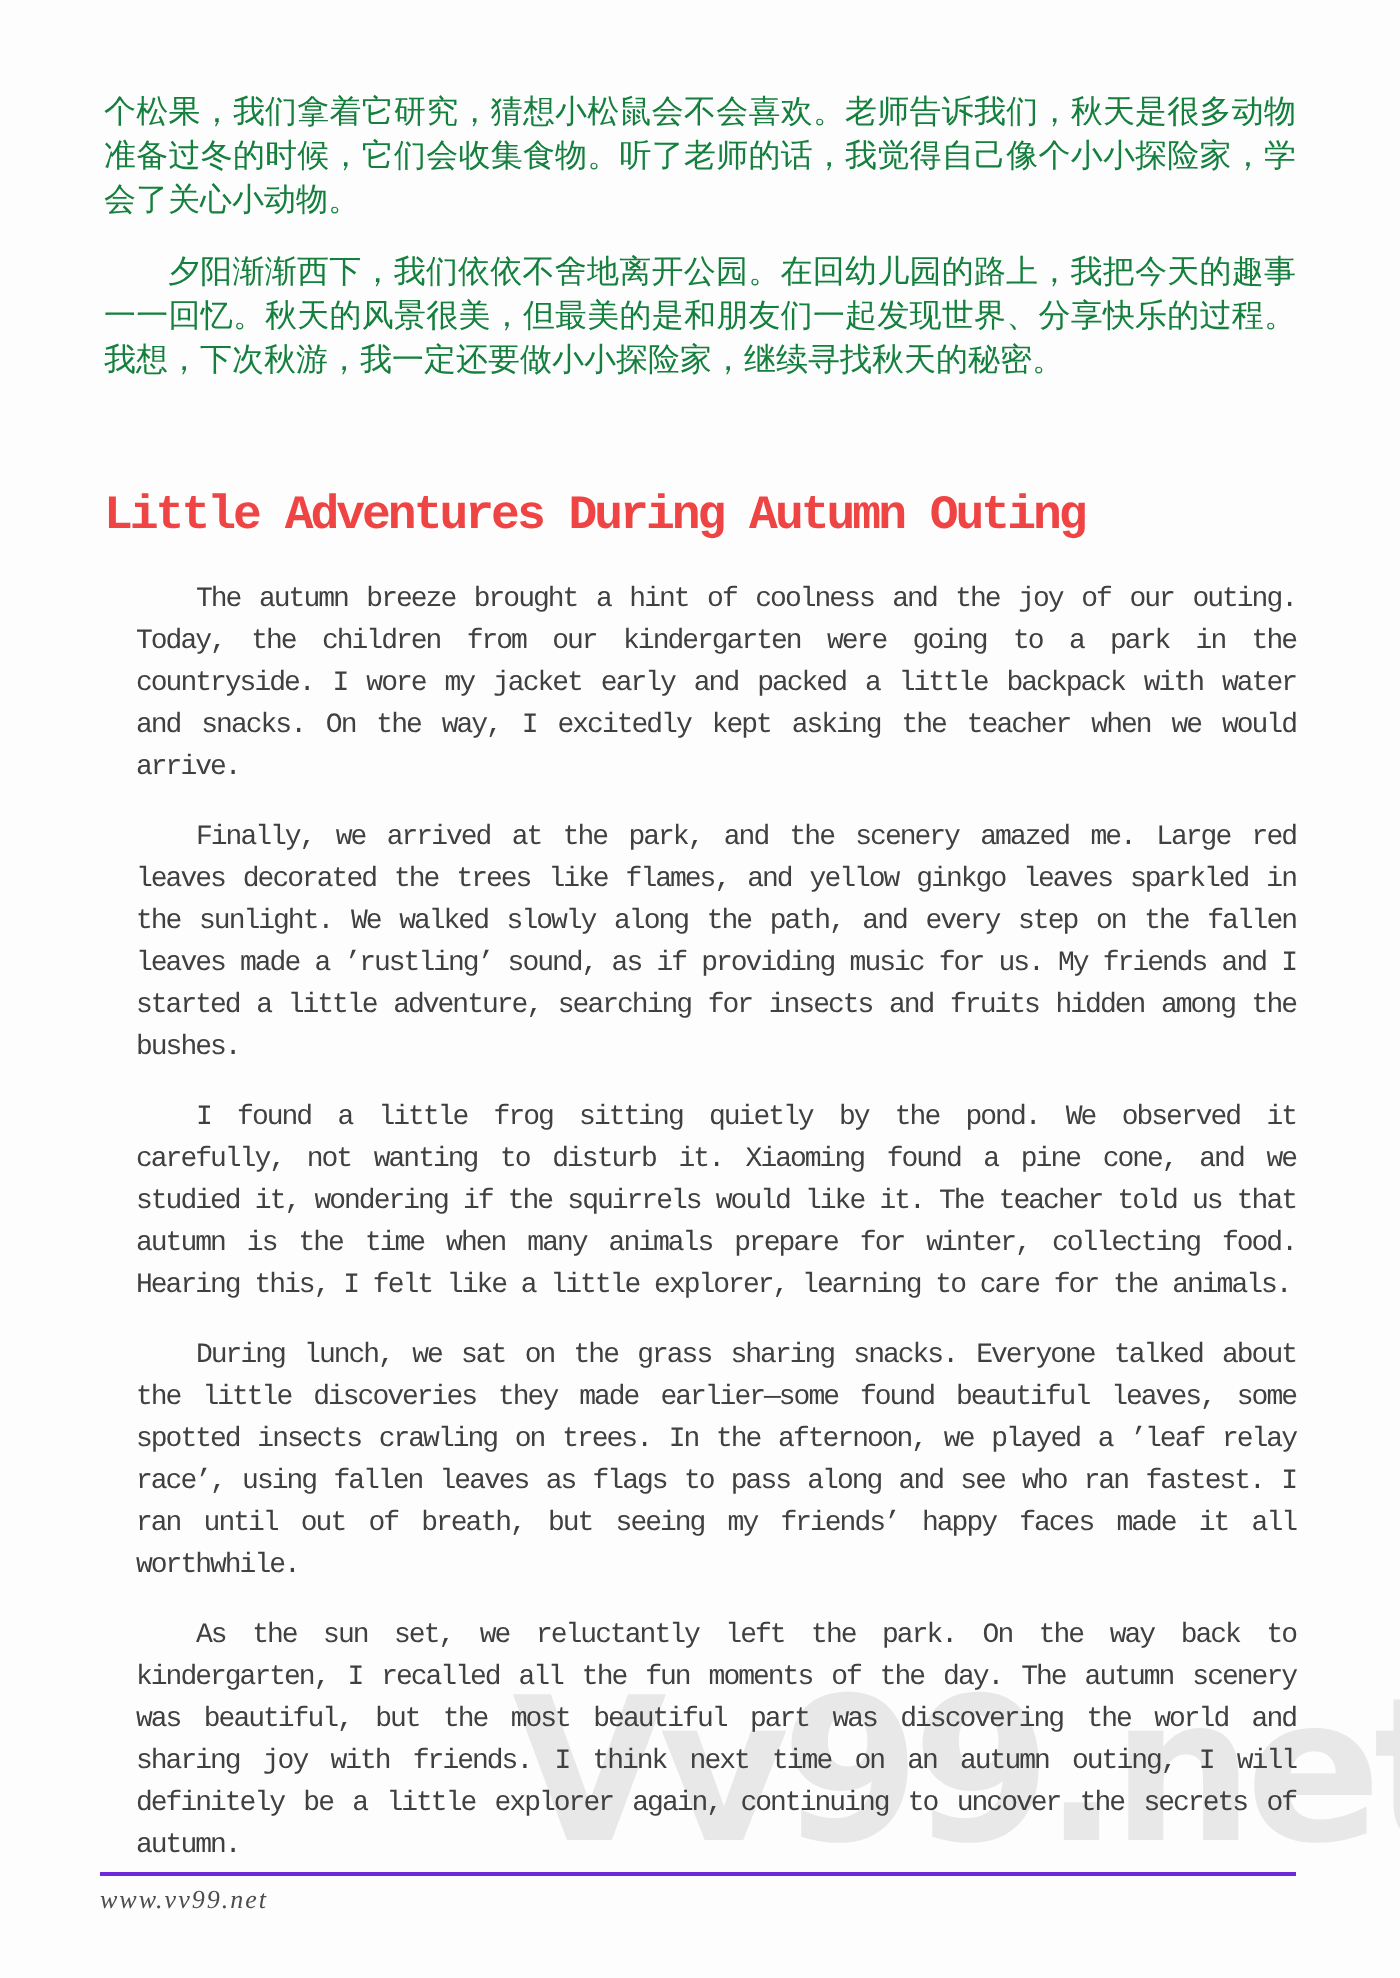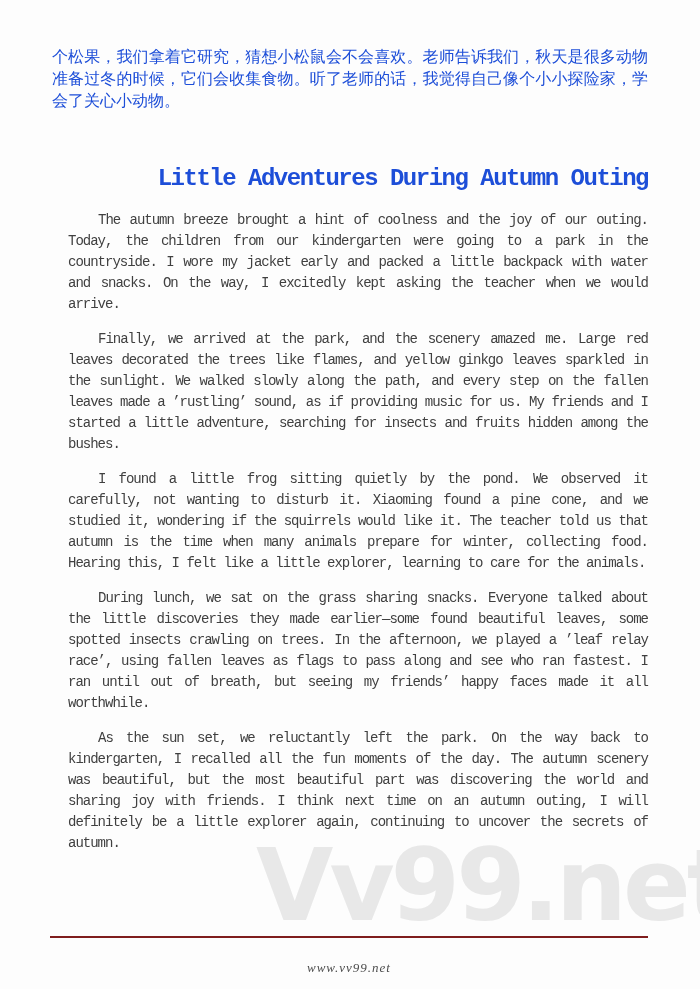--- a/index.html
+++ b/index.html
@@ -34,35 +34,35 @@
     z-index: 1;
     padding: 46px 52px 0 52px;
   }
 
   p { margin: 0; }
 
   .zh {
     font-family: "Liberation Sans", sans-serif;
     font-size: 16px;
     line-height: 22px;
-    color: #1d4ed8;
+    color: #15803d;
     text-align: justify;
     margin-bottom: 14px;
   }
   .zh.indent { text-indent: 2em; }
 
   .title {
     margin: 50px 0 14px 0;
-    text-align: right;
+    text-align: left;
     font-family: "Liberation Mono", monospace;
     font-weight: bold;
     font-size: 24px;
     line-height: 34px;
     letter-spacing: -1.5px;
-    color: #1d4ed8;
+    color: #ef4444;
     white-space: nowrap;
   }
 
   .en {
     font-family: "Liberation Mono", monospace;
     font-size: 14px;
     line-height: 21px;
     letter-spacing: -1px;
     color: #404040;
     text-align: justify;
@@ -70,23 +70,23 @@
     margin-bottom: 14px;
     margin-left: 16px;
   }
 
   .footer {
     position: absolute;
     z-index: 1;
     top: 936px;
     left: 50px;
     width: 598px;
-    border-top: 2px solid #7f1d1d;
-    text-align: center;
-    padding-top: 21px;
+    border-top: 2px solid #6d28d9;
+    text-align: left;
+    padding-top: 3px;
   }
   .footer-url {
     font-family: "Liberation Serif", serif;
     font-style: italic;
     font-size: 13px;
     letter-spacing: 1px;
     color: #4d4d4d;
   }
 </style>
 </head>
@@ -94,20 +94,21 @@
 
 <div class="page">
 
   <div class="watermark">Vv99.net</div>
 
   <div class="content">
 
     <p class="zh">个松果，我们拿着它研究，猜想小松鼠会不会喜欢。老师告诉我们，秋天是很多动物准备过冬的时候，它们会收集食物。听了老师的话，我觉得自己像个小小探险家，学会了关心小动物。</p>
 
 
+    <p class="zh indent">夕阳渐渐西下，我们依依不舍地离开公园。在回幼儿园的路上，我把今天的趣事一一回忆。秋天的风景很美，但最美的是和朋友们一起发现世界、分享快乐的过程。我想，下次秋游，我一定还要做小小探险家，继续寻找秋天的秘密。</p>
 
     <h1 class="title">Little Adventures During Autumn Outing</h1>
 
     <p class="en">The autumn breeze brought a hint of coolness and the joy of our outing. Today, the children from our kindergarten were going to a park in the countryside. I wore my jacket early and packed a little backpack with water and snacks. On the way, I excitedly kept asking the teacher when we would arrive.</p>
 
     <p class="en">Finally, we arrived at the park, and the scenery amazed me. Large red leaves decorated the trees like flames, and yellow ginkgo leaves sparkled in the sunlight. We walked slowly along the path, and every step on the fallen leaves made a ’rustling’ sound, as if providing music for us. My friends and I started a little adventure, searching for insects and fruits hidden among the bushes.</p>
 
     <p class="en">I found a little frog sitting quietly by the pond. We observed it carefully, not wanting to disturb it. Xiaoming found a pine cone, and we studied it, wondering if the squirrels would like it. The teacher told us that autumn is the time when many animals prepare for winter, collecting food. Hearing this, I felt like a little explorer, learning to care for the animals.</p>
 
     <p class="en">During lunch, we sat on the grass sharing snacks. Everyone talked about the little discoveries they made earlier—some found beautiful leaves, some spotted insects crawling on trees. In the afternoon, we played a ’leaf relay race’, using fallen leaves as flags to pass along and see who ran fastest. I ran until out of breath, but seeing my friends’ happy faces made it all worthwhile.</p>

